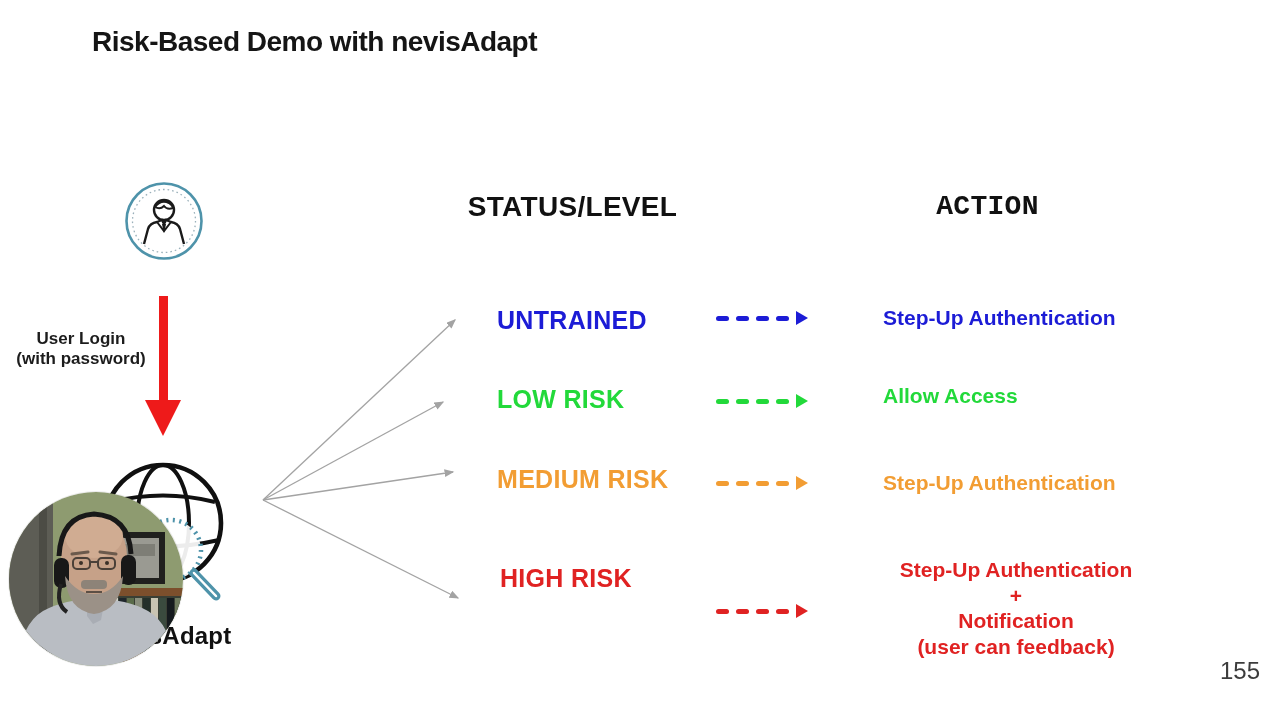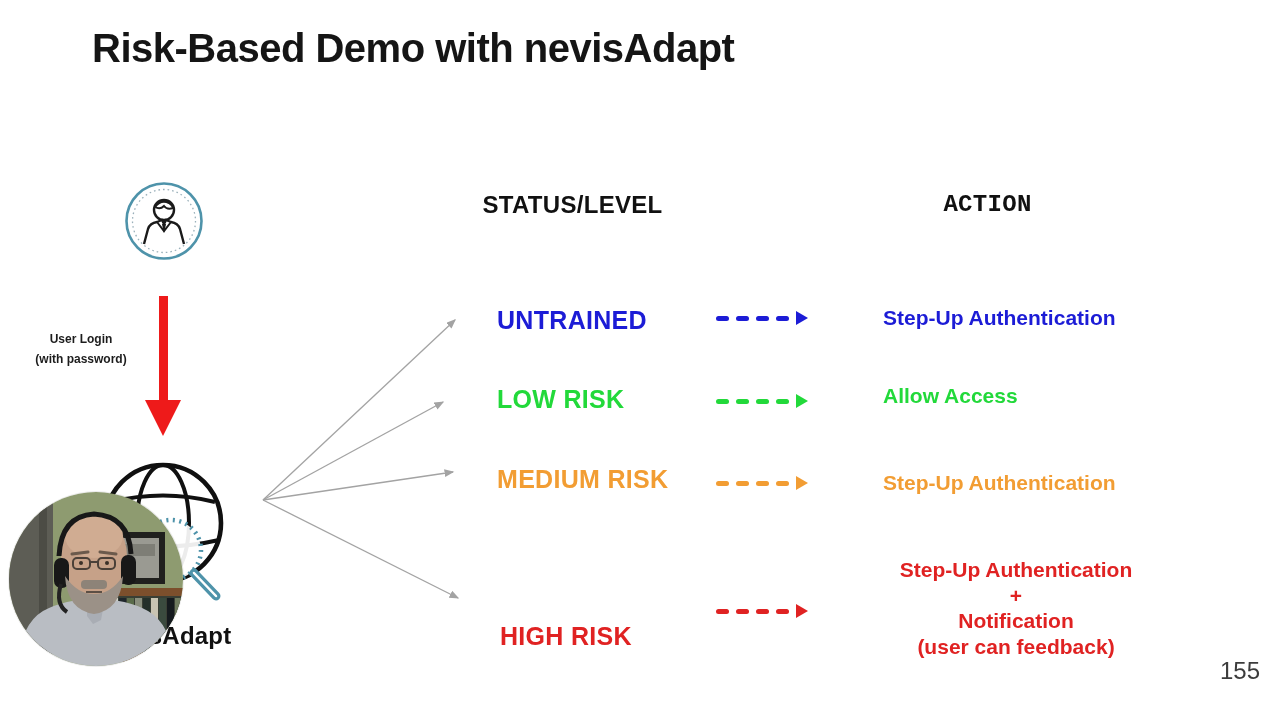--- a/index.html
+++ b/index.html
@@ -1,33 +1,33 @@
 <!DOCTYPE html>
 <html><head>
 <meta charset="utf-8">
 <style>
   html,body{margin:0;padding:0;}
   body{font-family:"Liberation Sans","DejaVu Sans",sans-serif;background:#fff;}
   #slide{position:relative;width:1280px;height:720px;background:#ffffff;overflow:hidden;}
 
   .abs{position:absolute;}
 
-  .slide-title{left:92px;top:26px;font-size:40px;font-weight:800;color:#151515;letter-spacing:-0.5px;}
+  .slide-title{left:92px;top:26px;font-size:28px;font-weight:800;color:#151515;letter-spacing:-0.5px;}
 
-  .login-label{left:0;top:329px;width:162px;text-align:center;font-size:12px;font-weight:800;color:#1c1c1c;line-height:20px;}
+  .login-label{left:0;top:329px;width:162px;text-align:center;font-size:17px;font-weight:800;color:#1c1c1c;line-height:20px;}
 
   
   .flow-arrow{left:140px;top:296px;width:46px;height:140px;}
   .flow-arrow .shaft{position:absolute;left:18.5px;top:0;width:9px;height:106px;background:currentColor;}
   .flow-arrow .head{position:absolute;left:5px;top:104px;width:0;height:0;
     border-left:18px solid transparent;border-right:18px solid transparent;border-top:36px solid currentColor;}
 
   .product-label{left:100px;top:622px;font-size:24px;font-weight:800;color:#111;letter-spacing:0.2px;}
 
-  .col-header{top:191px;width:245px;text-align:center;font-size:24px;font-weight:800;color:#111;letter-spacing:0.3px;}
+  .col-header{top:191px;width:245px;text-align:center;font-size:28px;font-weight:800;color:#111;letter-spacing:0.3px;}
   .status-header{left:450px;}
   .action-header{left:865px;font-family:Liberation Mono, monospace;}
 
   .status-label{left:497px;width:230px;font-size:25px;font-weight:800;letter-spacing:0.3px;}
   .action-label{left:883px;width:290px;font-size:21px;font-weight:800;}
   .action-block{left:880px;width:272px;text-align:center;font-size:21px;font-weight:800;line-height:25.5px;}
 
   
   .dash-arrow{left:716px;height:14px;display:flex;align-items:center;gap:7px;}
   .dash-arrow .dash{width:13px;height:5px;border-radius:2.5px;background:currentColor;}
@@ -114,21 +114,21 @@
   <div class="abs status-label" style="top: 465px; color: rgb(242, 157, 51);">MEDIUM RISK</div>
   <div class="abs dash-arrow" style="top: 476px; color: rgb(242, 157, 51);">
     <span class="dash"></span>
       <span class="dash"></span>
       <span class="dash"></span>
       <span class="dash"></span>
       <span class="tri"></span>
   </div>
   <div class="abs action-label" style="top: 471px; color: rgb(242, 157, 51);">Step-Up Authentication</div>
 
-  <div class="abs status-label" style="top: 622px; left: 500px; color: rgb(224, 34, 34);">HIGH RISK</div>
+  <div class="abs status-label" style="top: 564px; left: 500px; color: rgb(224, 34, 34);">HIGH RISK</div>
   <div class="abs dash-arrow" style="top: 604px; color: rgb(224, 34, 34);">
     <span class="dash"></span>
       <span class="dash"></span>
       <span class="dash"></span>
       <span class="dash"></span>
       <span class="tri"></span>
   </div>
   <div class="abs action-block" style="top: 557px; color: rgb(224, 34, 34);">
     <div>Step-Up Authentication</div>
     <div>+</div>

